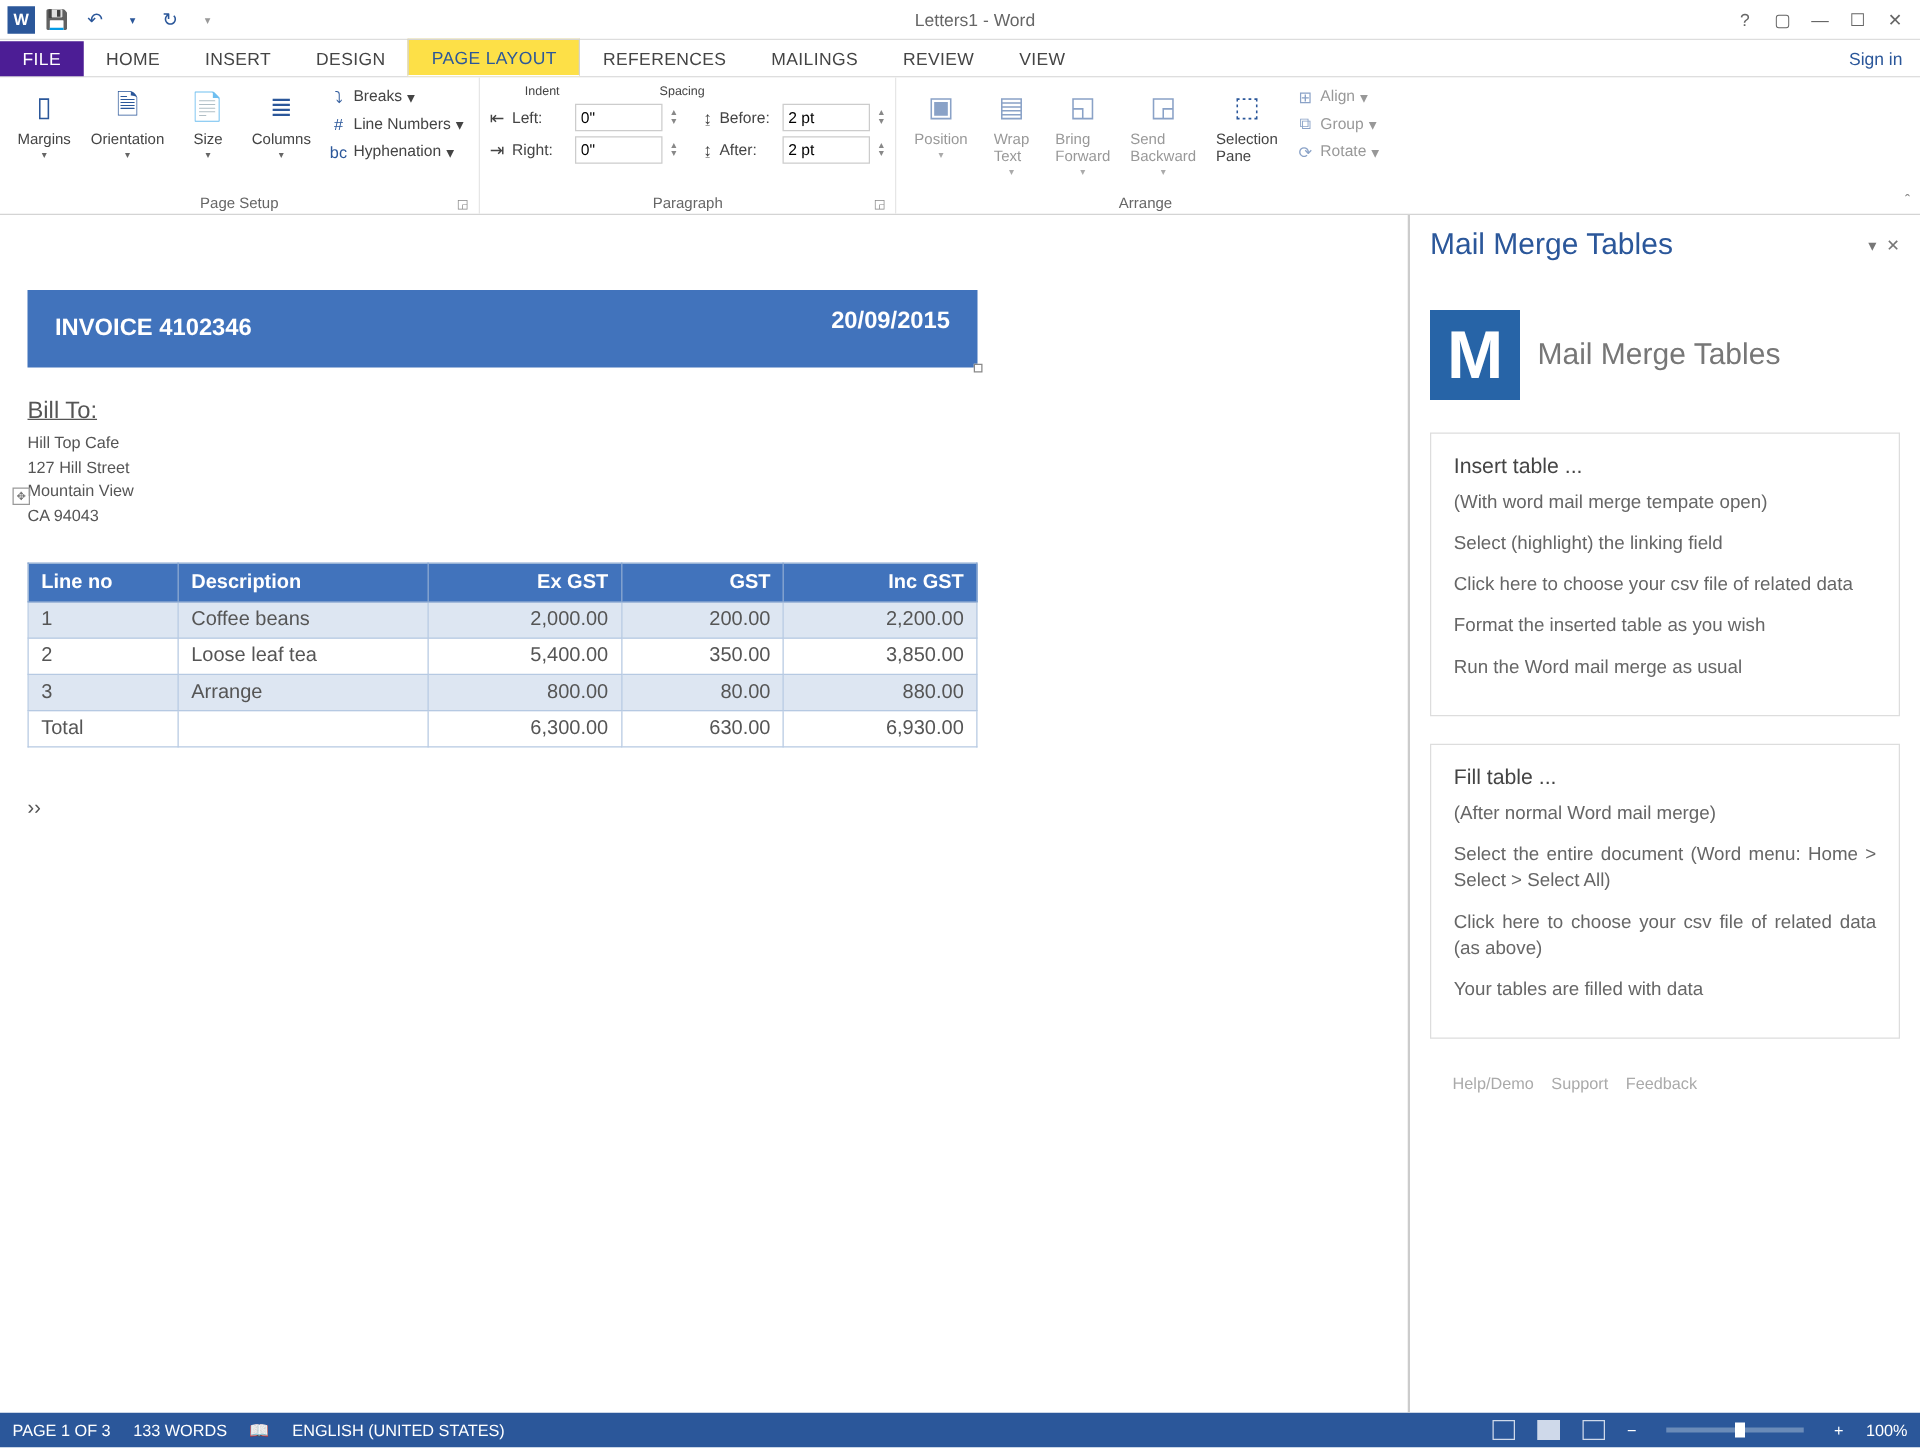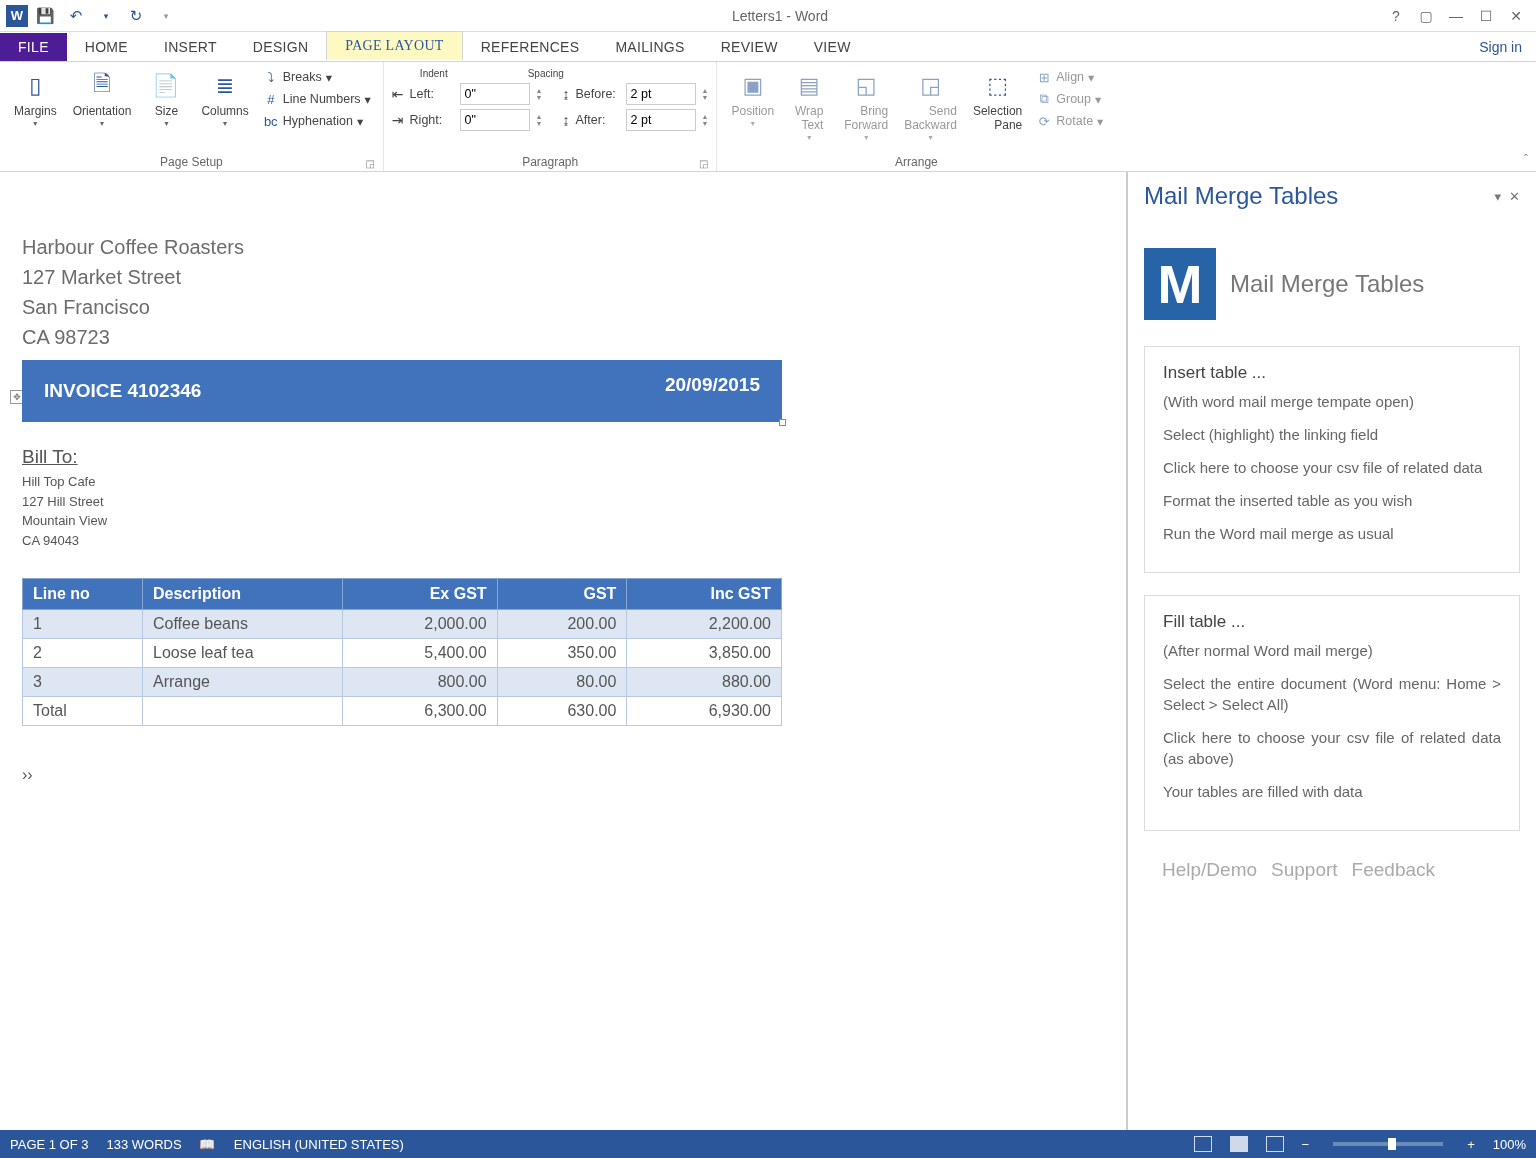--- a/index.html
+++ b/index.html
@@ -7,30 +7,30 @@
 .titlebar { height:32px; background:#fff; display:flex; align-items:center; border-bottom:1px solid #ddd; }
 .tb-left { display:flex; align-items:center; gap:6px; padding-left:6px; }
 .word-icon { width:22px; height:22px; background:#2b579a; color:#fff; font-weight:bold; display:flex; align-items:center; justify-content:center; font-size:13px; }
 .qat-btn { width:24px; height:24px; color:#2b579a; display:flex; align-items:center; justify-content:center; font-size:15px; }
 .tb-center { flex:1; text-align:center; color:#666; font-size:14px; }
 .tb-right { display:flex; align-items:center; gap:2px; padding-right:6px; }
 .win-btn { width:28px; height:24px; display:flex; align-items:center; justify-content:center; color:#666; font-size:14px; }
 .tabs { height:30px; background:#fff; display:flex; align-items:flex-end; border-bottom:1px solid #d4d4d4; }
 .tab { padding:6px 18px; color:#444; font-size:14px; cursor:pointer; text-transform:uppercase; letter-spacing:.3px; }
 .tab.file { background:#4c1d95; color:#fff; }
-.tab.active { background:#fef9c3; border:1px solid #d4d4d4; border-bottom-color:#fff; color:#2b579a;font-family:Liberation Serif, serif; }
+.tab.active { background:#fde047; border:1px solid #d4d4d4; border-bottom-color:#fff; color:#2b579a; }
 .signin { margin-left:auto; padding:6px 14px; color:#2b579a; font-size:14px; }
 .ribbon { height:110px; background:#fff; border-bottom:1px solid #d4d4d4; display:flex; position:relative; }
 .r-group { border-right:1px solid #e6e6e6; padding:4px 8px 0 8px; display:flex; flex-direction:column; height:100%; }
 .r-group-body { flex:1; display:flex; align-items:flex-start; gap:4px; }
 .r-group-label { text-align:center; font-size:12px; color:#666; padding:2px 0; position:relative; }
 .r-group-label .dlg { position:absolute; right:0; bottom:2px; font-size:10px; color:#888; }
 .big-btn { display:flex; flex-direction:column; align-items:center; justify-content:center; padding:4px 6px; min-width:50px; }
 .big-btn .icn { width:32px; height:32px; display:flex; align-items:center; justify-content:center; font-size:22px; color:#2b579a; }
-.big-btn .lbl { font-size:12px; color:#444; text-align:right; margin-top:2px; }
+.big-btn .lbl { font-size:12px; color:#444; text-align:left; margin-top:2px; }
 .big-btn .dd { font-size:8px; color:#666; margin-top:1px; }
 .small-row { display:flex; flex-direction:column; gap:4px; padding-top:2px; }
 .small-btn { display:flex; align-items:center; gap:4px; font-size:12.5px; color:#444; padding:1px 4px; }
 .small-btn .icn { width:16px; height:16px; display:flex; align-items:center; justify-content:center; color:#2b579a; font-size:13px; }
 .indent-spacing { display:flex; flex-direction:column; gap:4px; padding-top:2px; }
 .is-head { display:flex; gap:80px; font-size:10px; color:#444; padding-left:28px; }
 .is-row { display:flex; align-items:center; gap:6px; }
 .is-row .lbl { font-size:12.5px; width:44px; }
 .is-row input { width:70px; height:22px; border:1px solid #ccc; font-size:12.5px; padding:0 4px; }
 .spinner { display:flex; flex-direction:column; font-size:7px; color:#888; line-height:7px; }
@@ -56,21 +56,21 @@
 .tp-head { display:flex; align-items:center; justify-content:space-between; padding:10px 16px 8px 16px; }
 .tp-head .title { color:#2b579a; font-size:24px; }
 .tp-head .ctrls { display:flex; gap:8px; color:#777; font-size:13px; }
 .tp-body { padding:14px 16px; overflow:auto; flex:1; }
 .tp-logo-row { display:flex; align-items:center; gap:14px; margin:16px 0 26px 0; }
 .tp-logo { width:72px; height:72px; background:#2764a7; color:#fff; font-size:54px; font-weight:bold; display:flex; align-items:center; justify-content:center; }
 .tp-logo-row .t { font-size:24px; color:#777; }
 .tp-card { border:1px solid #ddd; padding:16px 18px; margin-bottom:22px; font-size:15px; color:#666; }
 .tp-card .h { color:#444; font-size:17px; margin-bottom:8px; }
 .tp-card p { margin-bottom:12px; line-height:1.4; text-align:justify; }
-.tp-links { padding:6px 18px; color:#aaa; font-size:19px; display:flex; gap:14px; }
+.tp-links { padding:6px 18px; color:#aaa; font-size:13px; display:flex; gap:14px; }
 .statusbar { height:28px; background:#2b579a; color:#fff; display:flex; align-items:center; font-size:13px; padding:0 10px; gap:18px; }
 .statusbar .spacer { flex:1; }
 .sb-btn { display:flex; align-items:center; gap:4px; }
 .zoom-slider { width:110px; height:4px; background:#6b8bb8; position:relative; margin:0 6px; }
 .zoom-slider .thumb { position:absolute; left:50%; top:-4px; width:8px; height:12px; background:#fff; }
 .view-icn { width:18px; height:16px; border:1px solid #cfd9ea; display:inline-block; }
 </style>
 </head>
 <body>
 
@@ -209,26 +209,20 @@
       </div>
     </div>
     <div class="r-group-label"><span>Arrange</span></div>
   </div>
   <div class="collapse-btn">ˆ</div>
 </div>
 
 <div class="work-area">
   <div class="doc-area">
     <div class="anchor">✥</div>
-    <div class="addr">
-      <div>Harbour Coffee Roasters</div>
-        <div>127 Market Street</div>
-        <div>San Francisco</div>
-        <div>CA 98723</div>
-    </div>
     <div class="inv-banner">
       <div class="date">20/09/2015</div>
       <div class="num">INVOICE 4102346</div>
       <div class="handle"></div>
     </div>
     <div class="billto">Bill To:</div>
     <div class="addr2">
       <div>Hill Top Cafe</div>
         <div>127 Hill Street</div>
         <div>Mountain View</div>

